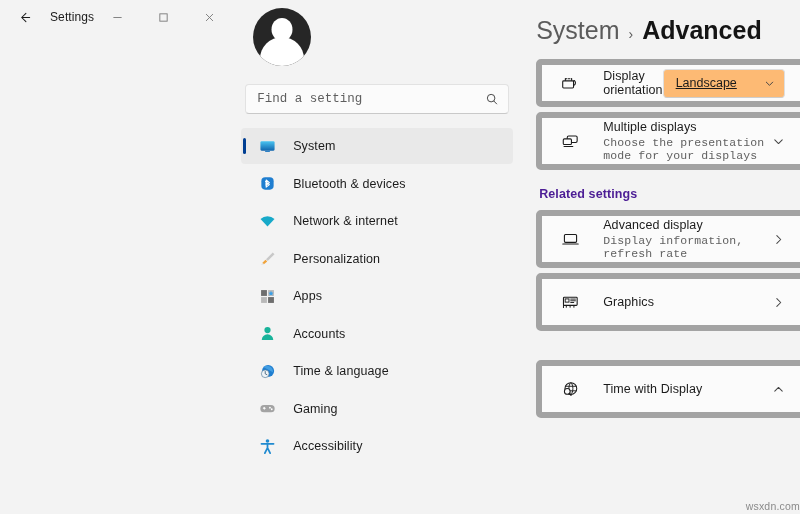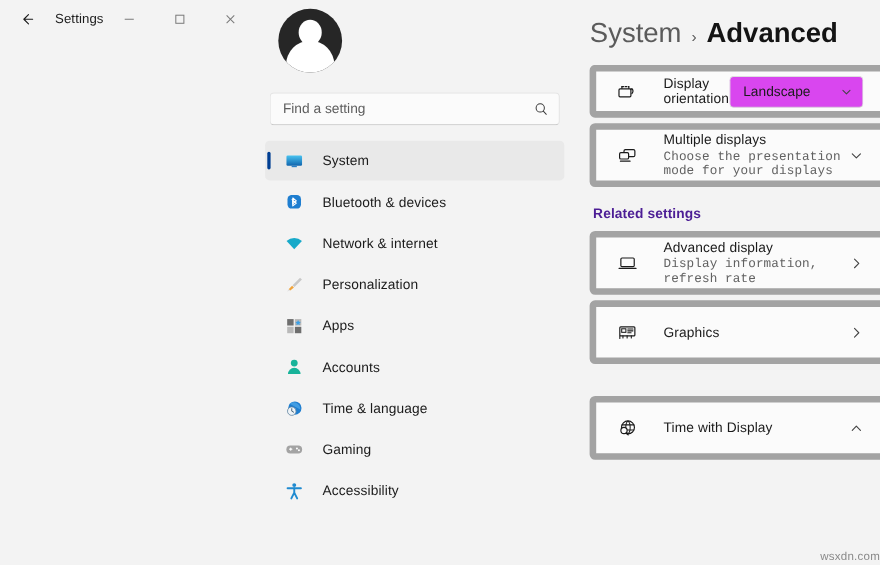--- a/index.html
+++ b/index.html
@@ -50,21 +50,21 @@
     background: #fff; left: 50%; transform: translateX(-50%); bottom: -7px;
   }
   .search-wrap { padding: 18px 4px 0 4px; }
   .search-box {
     height: 30px; border-radius: 4px; background: #fbfbfb;
     border: 1px solid #e2e2e2; border-bottom-color: #c9c9c9;
     display: flex; align-items: center; padding: 0 9px 0 11px;
   }
   .search-box input {
     flex: 1; border: none; outline: none; background: transparent;
-    font-family: Liberation Sans, sans-serif; font-size: 12.5px; color: #1b1b1b;
+    font-family: Liberation Mono, monospace; font-size: 12.5px; color: #1b1b1b;
   }
   .search-box input::placeholder { color: #5e5e5e; }
 
   .nav { margin-top: 14px; display: flex; flex-direction: column; }
   .nav-item {
     position: relative; height: 36px; display: flex; align-items: center;
     border-radius: 4px; padding-left: 17px; cursor: pointer;
     margin-bottom: 1.5px;
   }
   .nav-item.selected { background: #e9e9e9; }
@@ -98,23 +98,23 @@
     display: flex; align-items: center; justify-content: center; color: #1b1b1b;
   }
   .card-text { flex: 1; min-width: 0; }
   .card-title { font-size: 12.5px; color: #1b1b1b; letter-spacing: .1px; }
   .card-sub { font-size: 11.5px; color: #616161; margin-top: 2px; letter-spacing: .1px; font-family: Liberation Mono, monospace; }
   .card-tall { height: 58px; }
   .card-short { height: 48px; }
 
   .dropdown {
     min-width: 122px; height: 29px; border-radius: 4px;
-    background: #d946ef; border: 1px solid #dedede; border-bottom-color: #cecece;
+    background: #fdba74; border: 1px solid #dedede; border-bottom-color: #cecece;
     display: flex; align-items: center; justify-content: space-between;
-    padding: 0 9px 0 12px; font-size: 12.5px; color: #1b1b1b; cursor: pointer;
+    padding: 0 9px 0 12px; font-size: 12.5px; color: #1b1b1b; cursor: pointer; text-decoration: underline;
   }
   .chev { color: #444; display: flex; align-items: center; }
 
   .section-heading {
     font-size: 12.5px; font-weight: 600; color: #4c1d95;
     margin: 17px 0 9px 3px; letter-spacing: .1px;
   }
   .spacer-gap { height: 24px; }
 
   .watermark {

